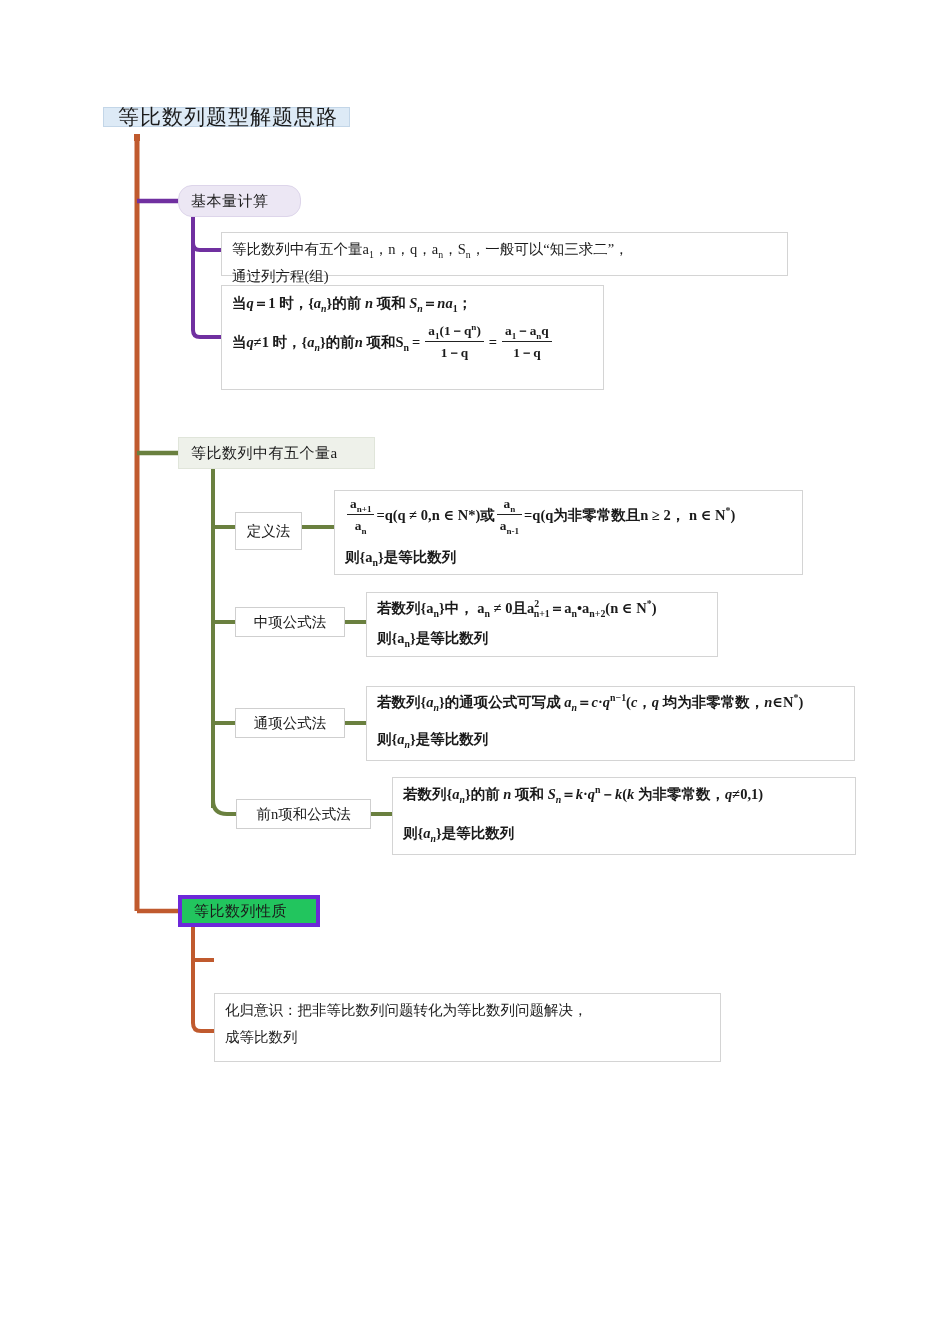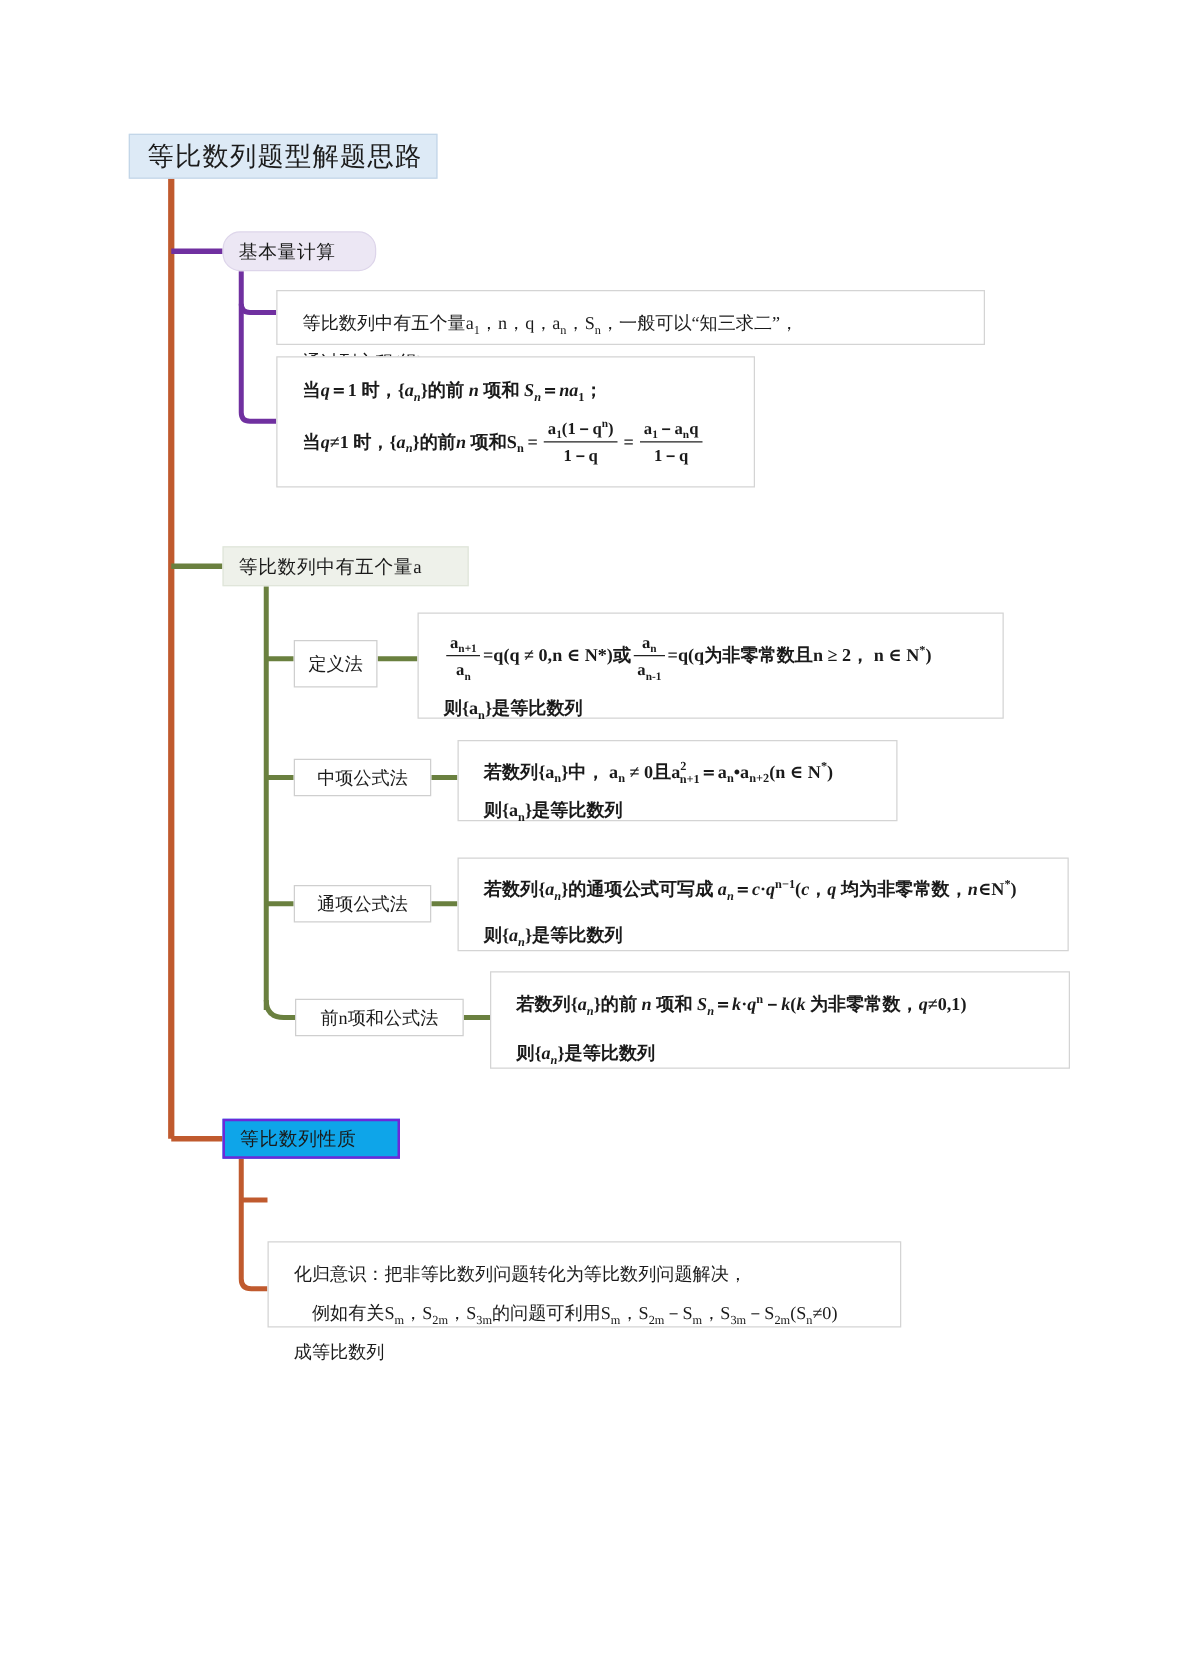--- a/index.html
+++ b/index.html
@@ -56,22 +56,22 @@
   }
   .branch-purple {
     background: #ece7f4;
     border: 1px solid #ddd5ea;
   }
   .branch-green {
     background: #eef1ea;
     border: 1px solid #e0e5da;
   }
   .branch-orange {
-    background: #0ea5e9;
-    border: 2px solid #6d28d9;
+    background: #22c55e;
+    border: 4px solid #6d28d9;
   }
 
   .sub-node {
     background: #ffffff;
     border: 1px solid #cfcfcf;
     font-size: 14.5px;
     padding: 0 8px;
     justify-content: center;
   }
 
@@ -85,21 +85,21 @@
     font-size: 14.5px;
     line-height: 1.45;
   }
   .leaf.plain {
     font-family: "Liberation Serif", "DejaVu Serif", serif;
   }
   .leaf.bold-math {
     font-family: "Liberation Serif", "DejaVu Serif", serif;
     font-weight: bold;
   }
-  .leaf p { margin: 10px; }
+  .leaf p { margin: 0; }
   .leaf p + p { margin-top: 6px; }
 
   .indent2 { padding-left: 4.6em; display: block; }
   .indent1 { padding-left: 1em; display: block; }
 
   i.ital { font-style: italic; }
 
   sub, sup {
     font-size: 0.68em;
     line-height: 0;
@@ -160,21 +160,21 @@
     <path d="M345,622 L366,622" stroke="#6a803f" stroke-width="4" fill="none"></path>
     <path d="M345,723 L366,723" stroke="#6a803f" stroke-width="4" fill="none"></path>
     <path d="M371,814 L392,814" stroke="#6a803f" stroke-width="4" fill="none"></path>
 
     <path d="M137,911 L178,911" stroke="#c05a2e" stroke-width="4.5" fill="none"></path>
 
     <path d="M193,927 L193,1023 Q193,1031 201,1031 L214,1031" stroke="#c05a2e" stroke-width="4" fill="none"></path>
     <path d="M193,960 L214,960" stroke="#c05a2e" stroke-width="4" fill="none"></path>
   </svg>
 
-  <div class="node root-node" style="left:103px; top:107px; width:247px; height:36px;">
+  <div class="node root-node" style="left:103px; top:107px; width:247px; height:20px;">
     <span>等比数列题型解题思路</span>
   </div>
 
   <div class="node branch-node branch-purple" style="left:178px; top:185px; width:123px; height:32px;border-radius:14px;">
     <span>基本量计算</span>
   </div>
 
   <div class="leaf plain" style="left:221px; top:232px; width:567px; height:44px;">
     <p><span>等比数列中有五个量a</span><sub>1</sub><span>，n，q，a</span><sub>n</sub><span>，S</span><sub>n</sub><span>，一般可以“知三求二”，</span></p>
     <p>通过列方程(组)</p>
@@ -247,17 +247,16 @@
     <p style="margin-top:18px;">则{<i class="ital">a<sub>n</sub></i>}是等比数列</p>
   </div>
 
   <div class="node branch-node branch-orange" style="left:178px; top:895px; width:142px; height:32px;">
     <span>等比数列性质</span>
   </div>
 
 
   <div class="leaf plain" style="left:214px; top:993px; width:507px; height:69px;">
     <p><span>化归意识：把非等比数列问题转化为等比数列问题解决，</span></p>
-    <p class="indent1">例如有关S<sub>m</sub>，S<sub>2m</sub>，S<sub>3m</sub>的问题可利用S<sub>m</sub>，S<sub>2m</sub>－S<sub>m</sub>，S<sub>3m</sub>－S<sub>2m</sub>(S<sub>n</sub>≠0)</p>
     <p>成等比数列</p>
   </div>
 
 </div>
 
 </body></html>

